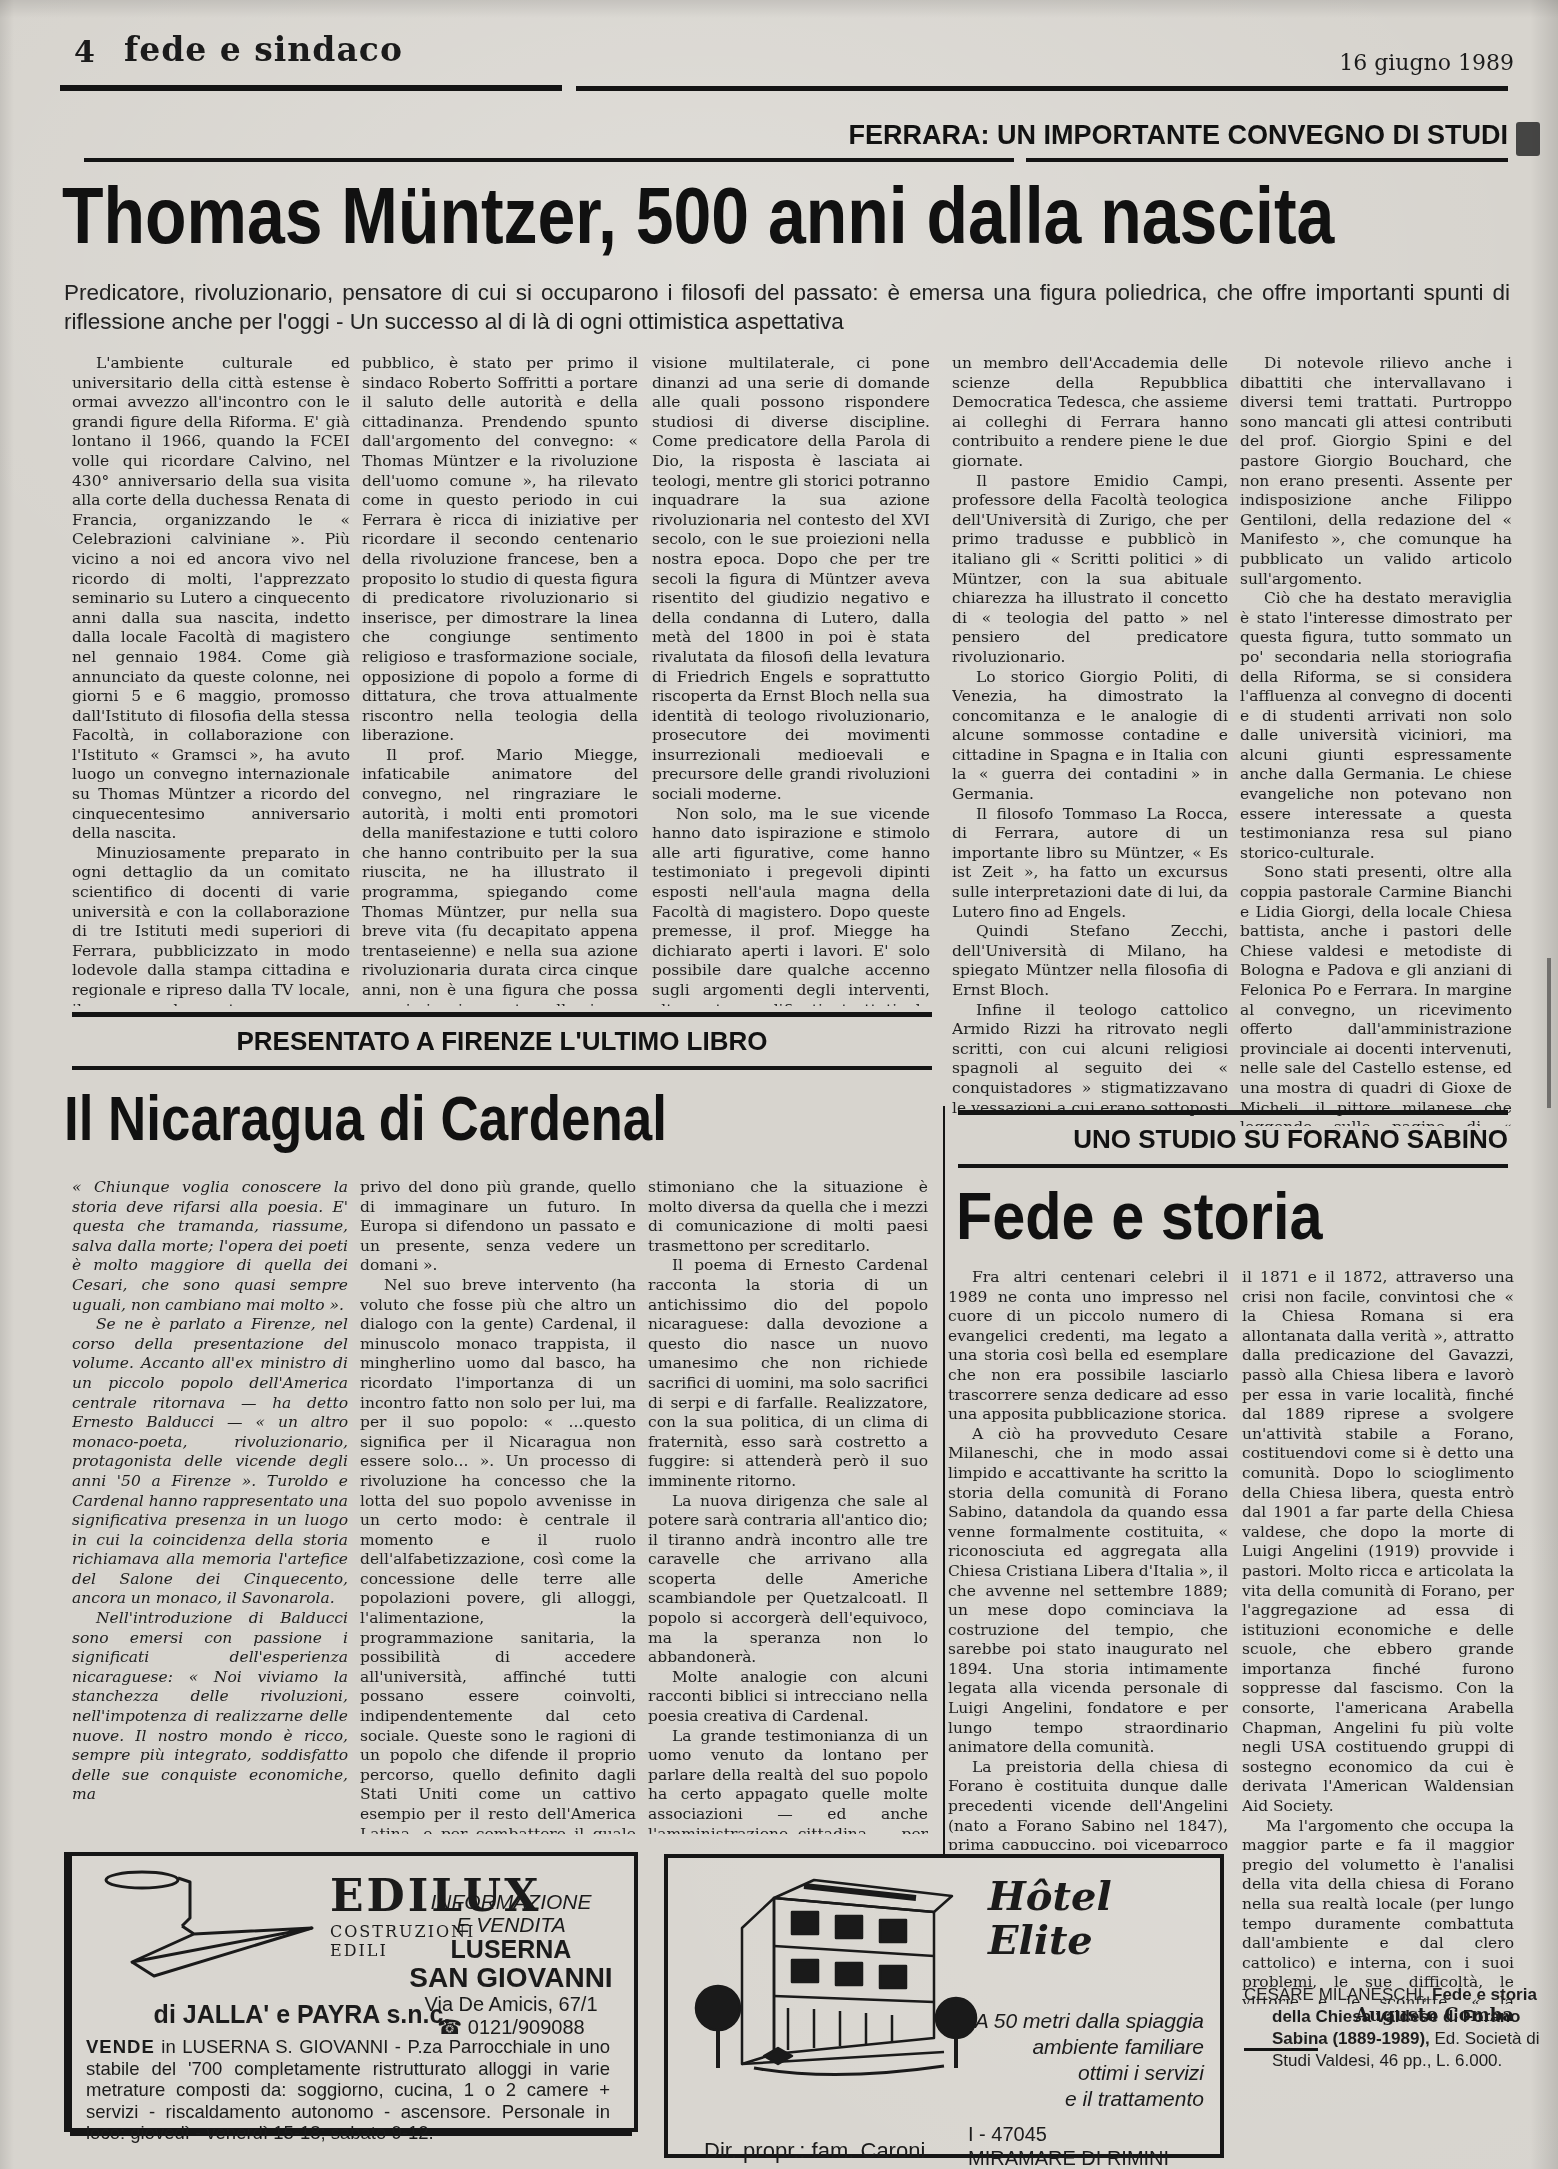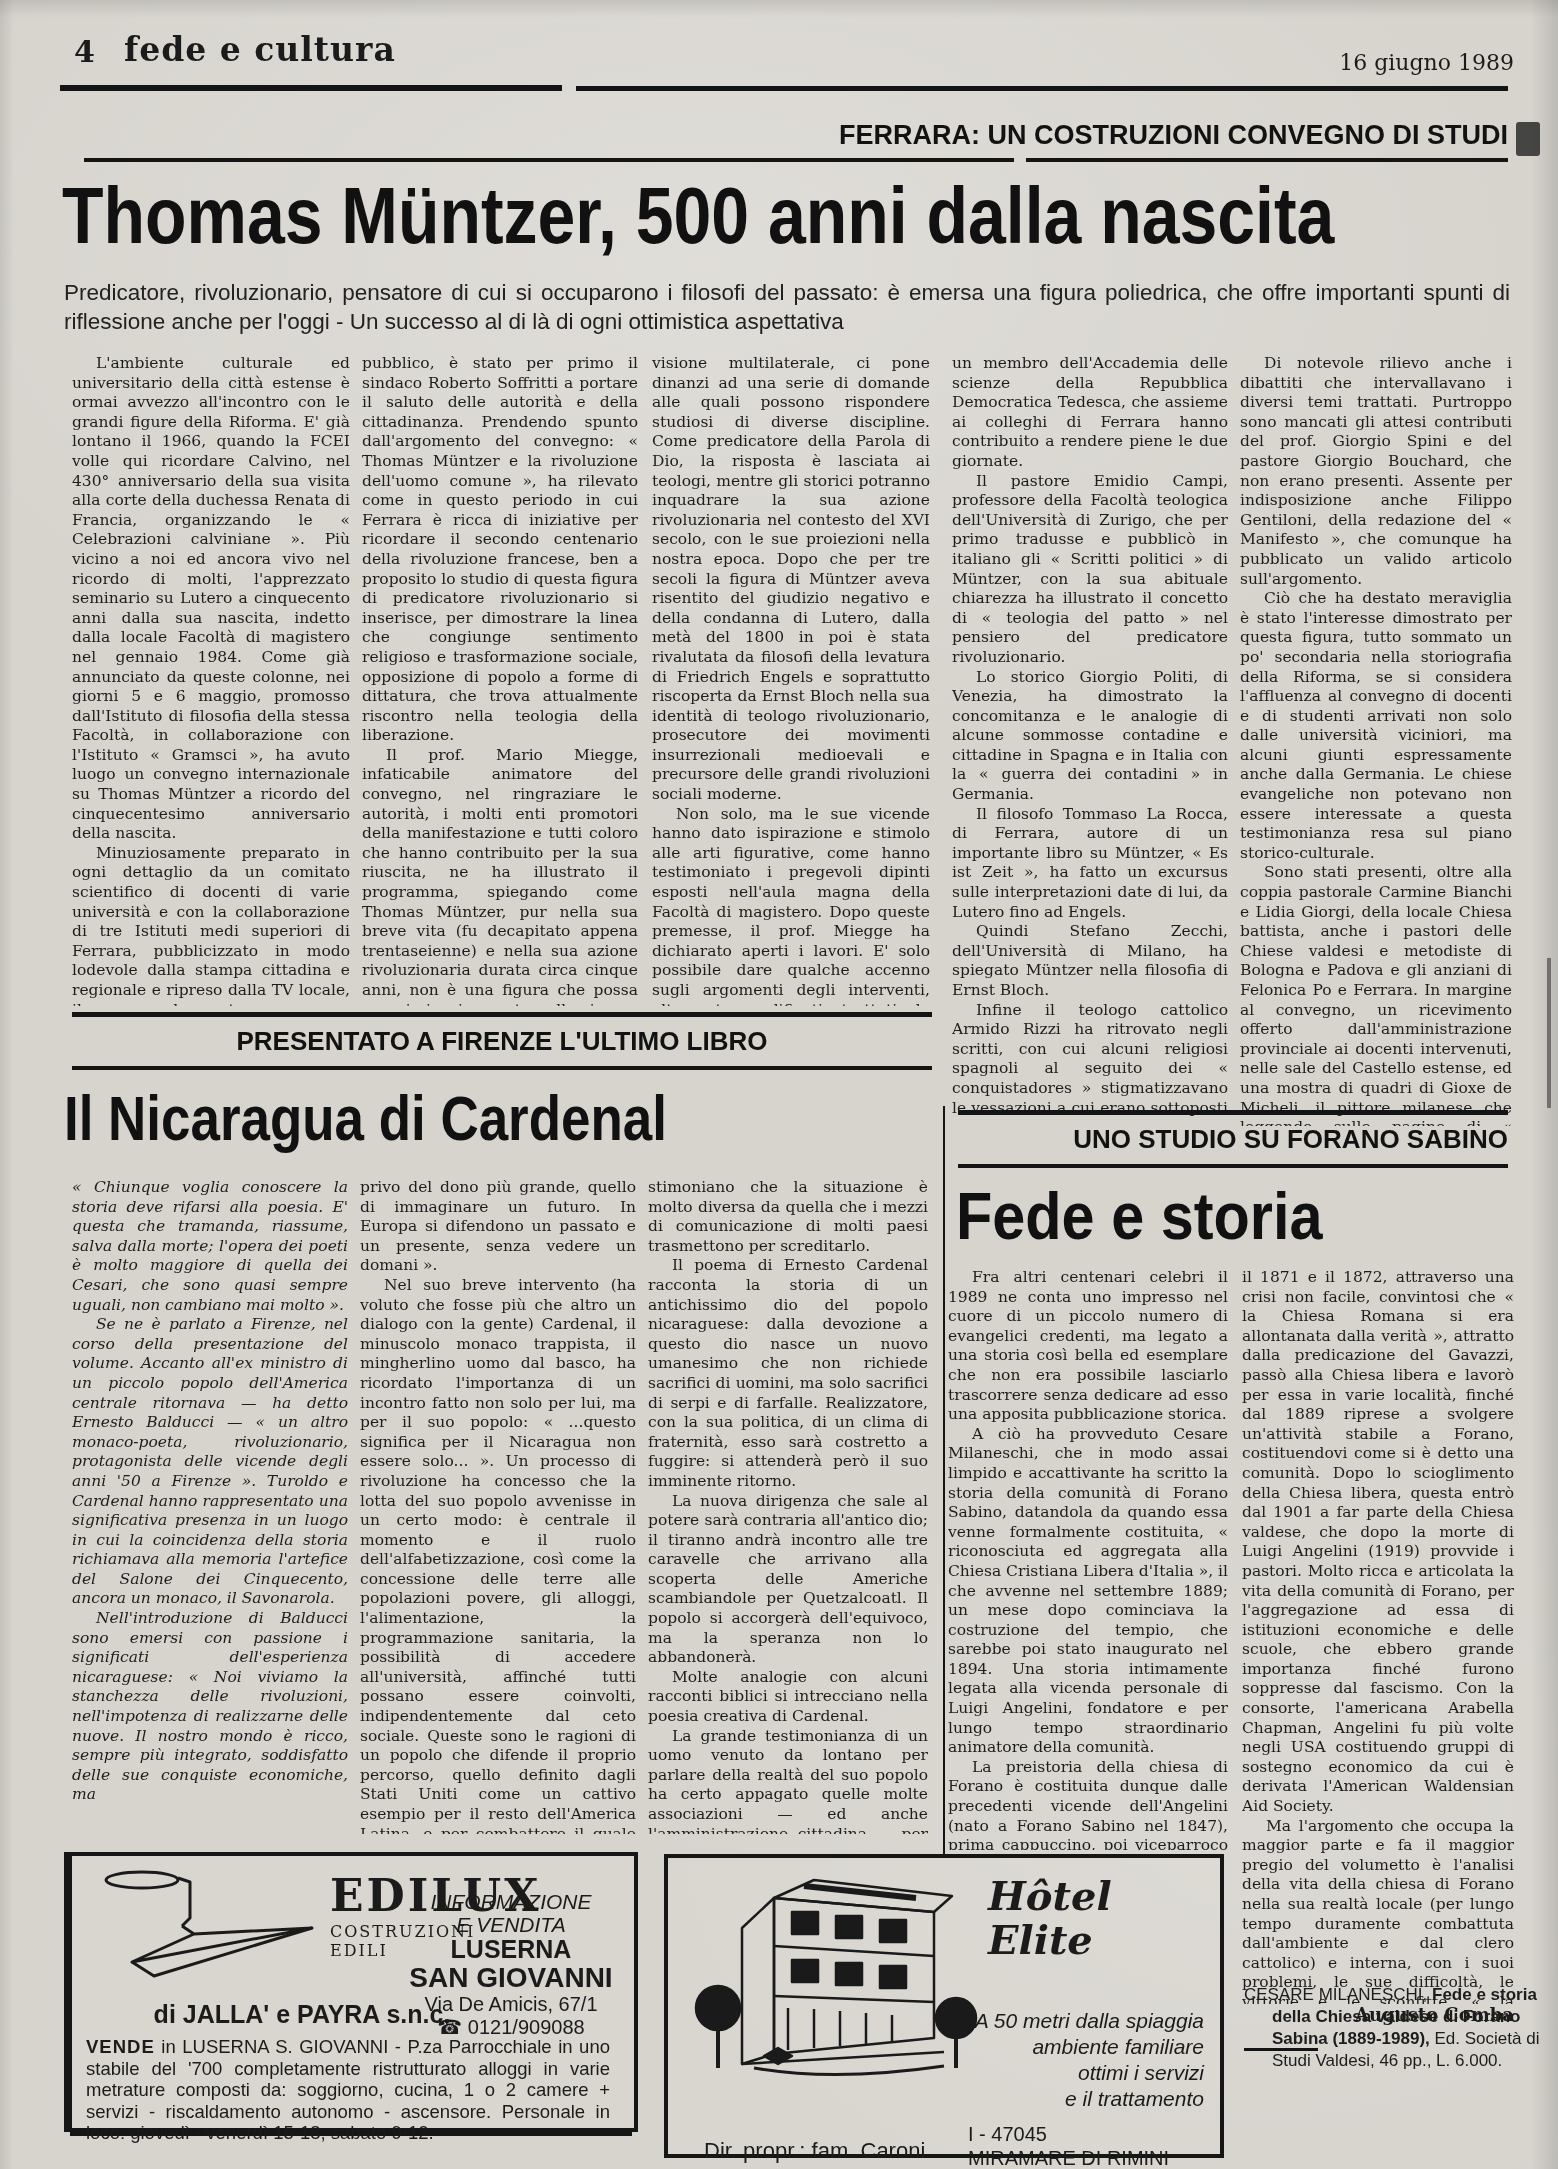--- a/index.html
+++ b/index.html
@@ -31,26 +31,26 @@
   .adbox{position:absolute;border:4px solid #161616;background:rgba(255,255,255,.06);}
   .sans{font-family:"Liberation Sans",sans-serif;margin-top:28px;}
   .smudge{position:absolute;background:#2b2b2b;}
 </style>
 </head>
 <body>
 
 <div id="page">
 
   <div class="masthead-num" style="left:74px;top:34px;">4</div>
-  <div class="masthead-title" style="left:124px;top:30px;">fede e cultura</div>
+  <div class="masthead-title" style="left:124px;top:30px;">fede e sindaco</div>
   <div class="issue-date" style="right:44px;top:50px;">16 giugno 1989</div>
   <div class="rule" style="left:60px;top:85px;width:502px;height:6px;"></div>
   <div class="rule" style="left:576px;top:86px;width:932px;height:5px;"></div>
 
-  <div class="kicker" style="right:50px;top:120px;font-size:27px;">FERRARA: UN COSTRUZIONI CONVEGNO DI STUDI</div>
+  <div class="kicker" style="right:50px;top:120px;font-size:27px;">FERRARA: UN IMPORTANTE CONVEGNO DI STUDI</div>
   <div class="rule" style="left:84px;top:158px;width:930px;height:4px;"></div>
   <div class="rule" style="left:1026px;top:158px;width:482px;height:4px;"></div>
   <div class="display" style="left:62px;top:170px;font-size:79px;"><span style="transform:scaleX(.86);">Thomas Müntzer, 500 anni dalla nascita</span></div>
   <div class="subhead" style="left:64px;top:278px;width:1446px;">Predicatore, rivoluzionario, pensatore di cui si occuparono i filosofi del passato: è emersa una figura poliedrica, che offre importanti spunti di riflessione anche per l'oggi - Un successo al di là di ogni ottimistica aspettativa</div>
 
   <div class="col" style="left:72px;top:354px;width:278px;height:652px;">
     <p>L'ambiente culturale ed universitario della città estense è ormai avvezzo all'incontro con le grandi figure della Riforma. E' già lontano il 1966, quando la FCEI volle qui ricordare Calvino, nel 430° anniversario della sua visita alla corte della duchessa Renata di Francia, organizzando le « Celebrazioni calviniane ». Più vicino a noi ed ancora vivo nel ricordo di molti, l'apprezzato seminario su Lutero a cinquecento anni dalla sua nascita, indetto dalla locale Facoltà di magistero nel gennaio 1984. Come già annunciato da queste colonne, nei giorni 5 e 6 maggio, promosso dall'Istituto di filosofia della stessa Facoltà, in collaborazione con l'Istituto « Gramsci », ha avuto luogo un convegno internazionale su Thomas Müntzer a ricordo del cinquecentesimo anniversario della nascita.</p>
     <p>Minuziosamente preparato in ogni dettaglio da un comitato scientifico di docenti di varie università e con la collaborazione di tre Istituti medi superiori di Ferrara, pubblicizzato in modo lodevole dalla stampa cittadina e regionale e ripreso dalla TV locale, il convegno ha avuto un successo al di là di ogni aspettativa.</p>
 
   </div>

